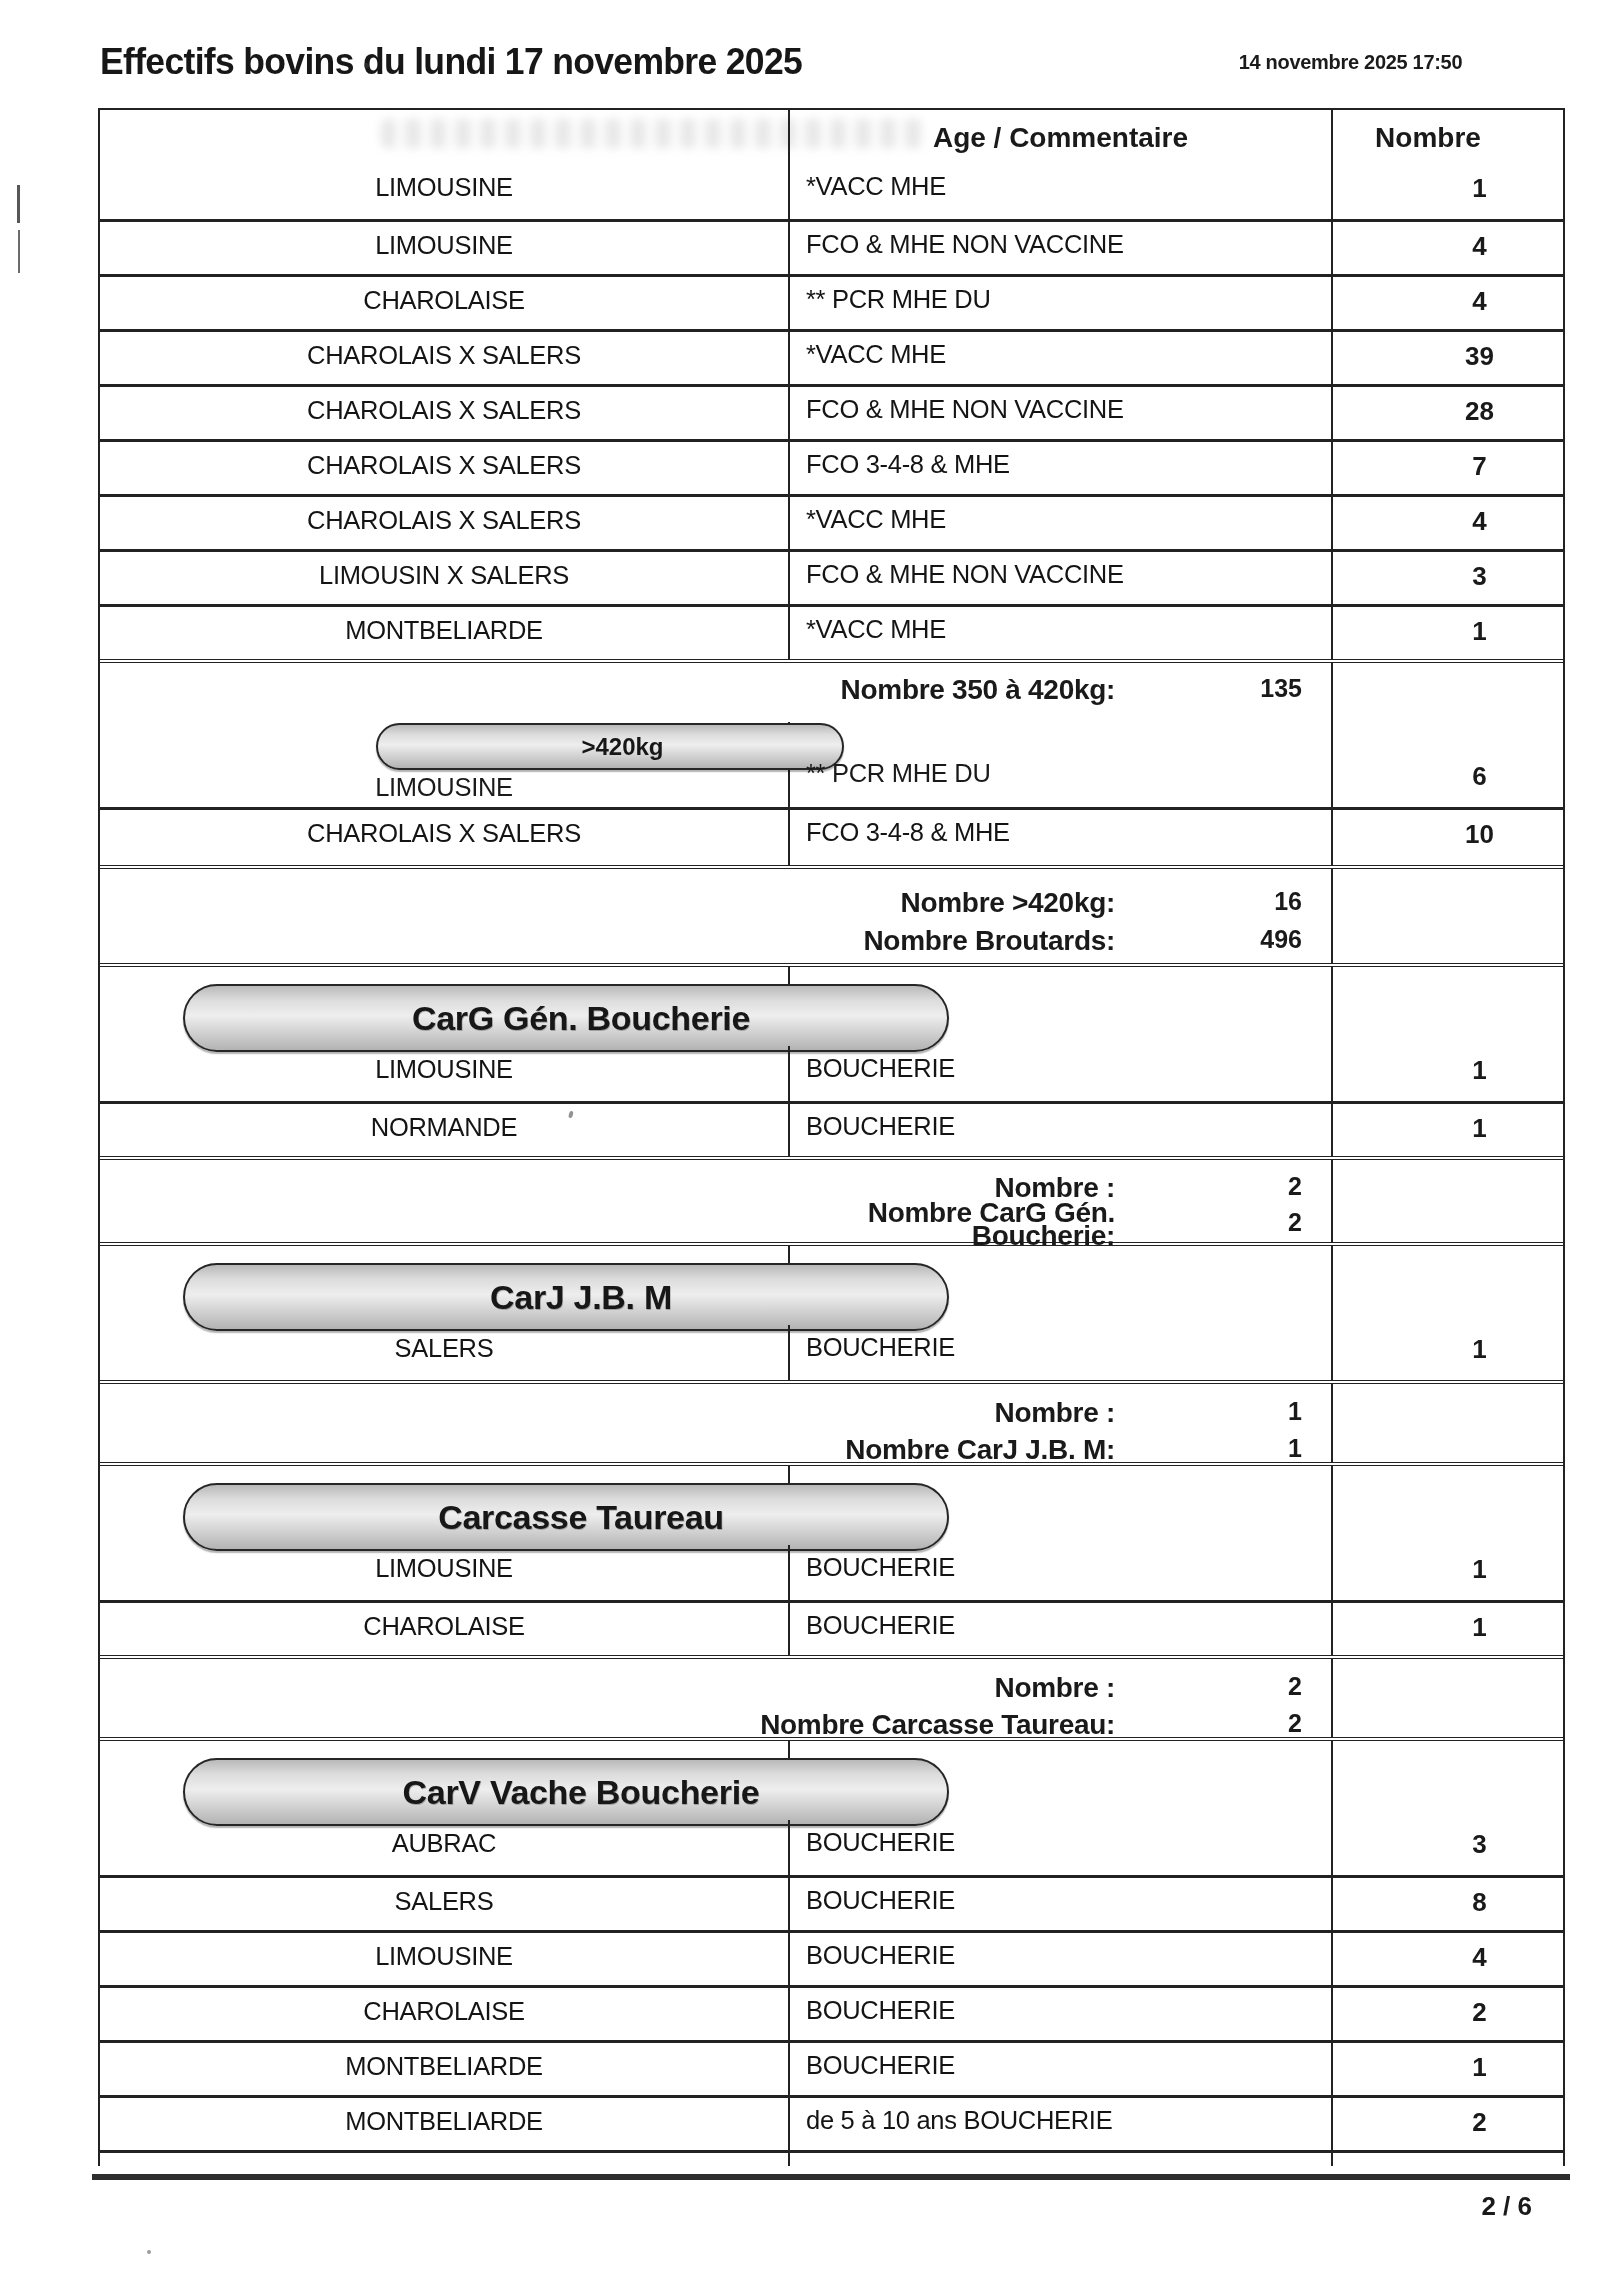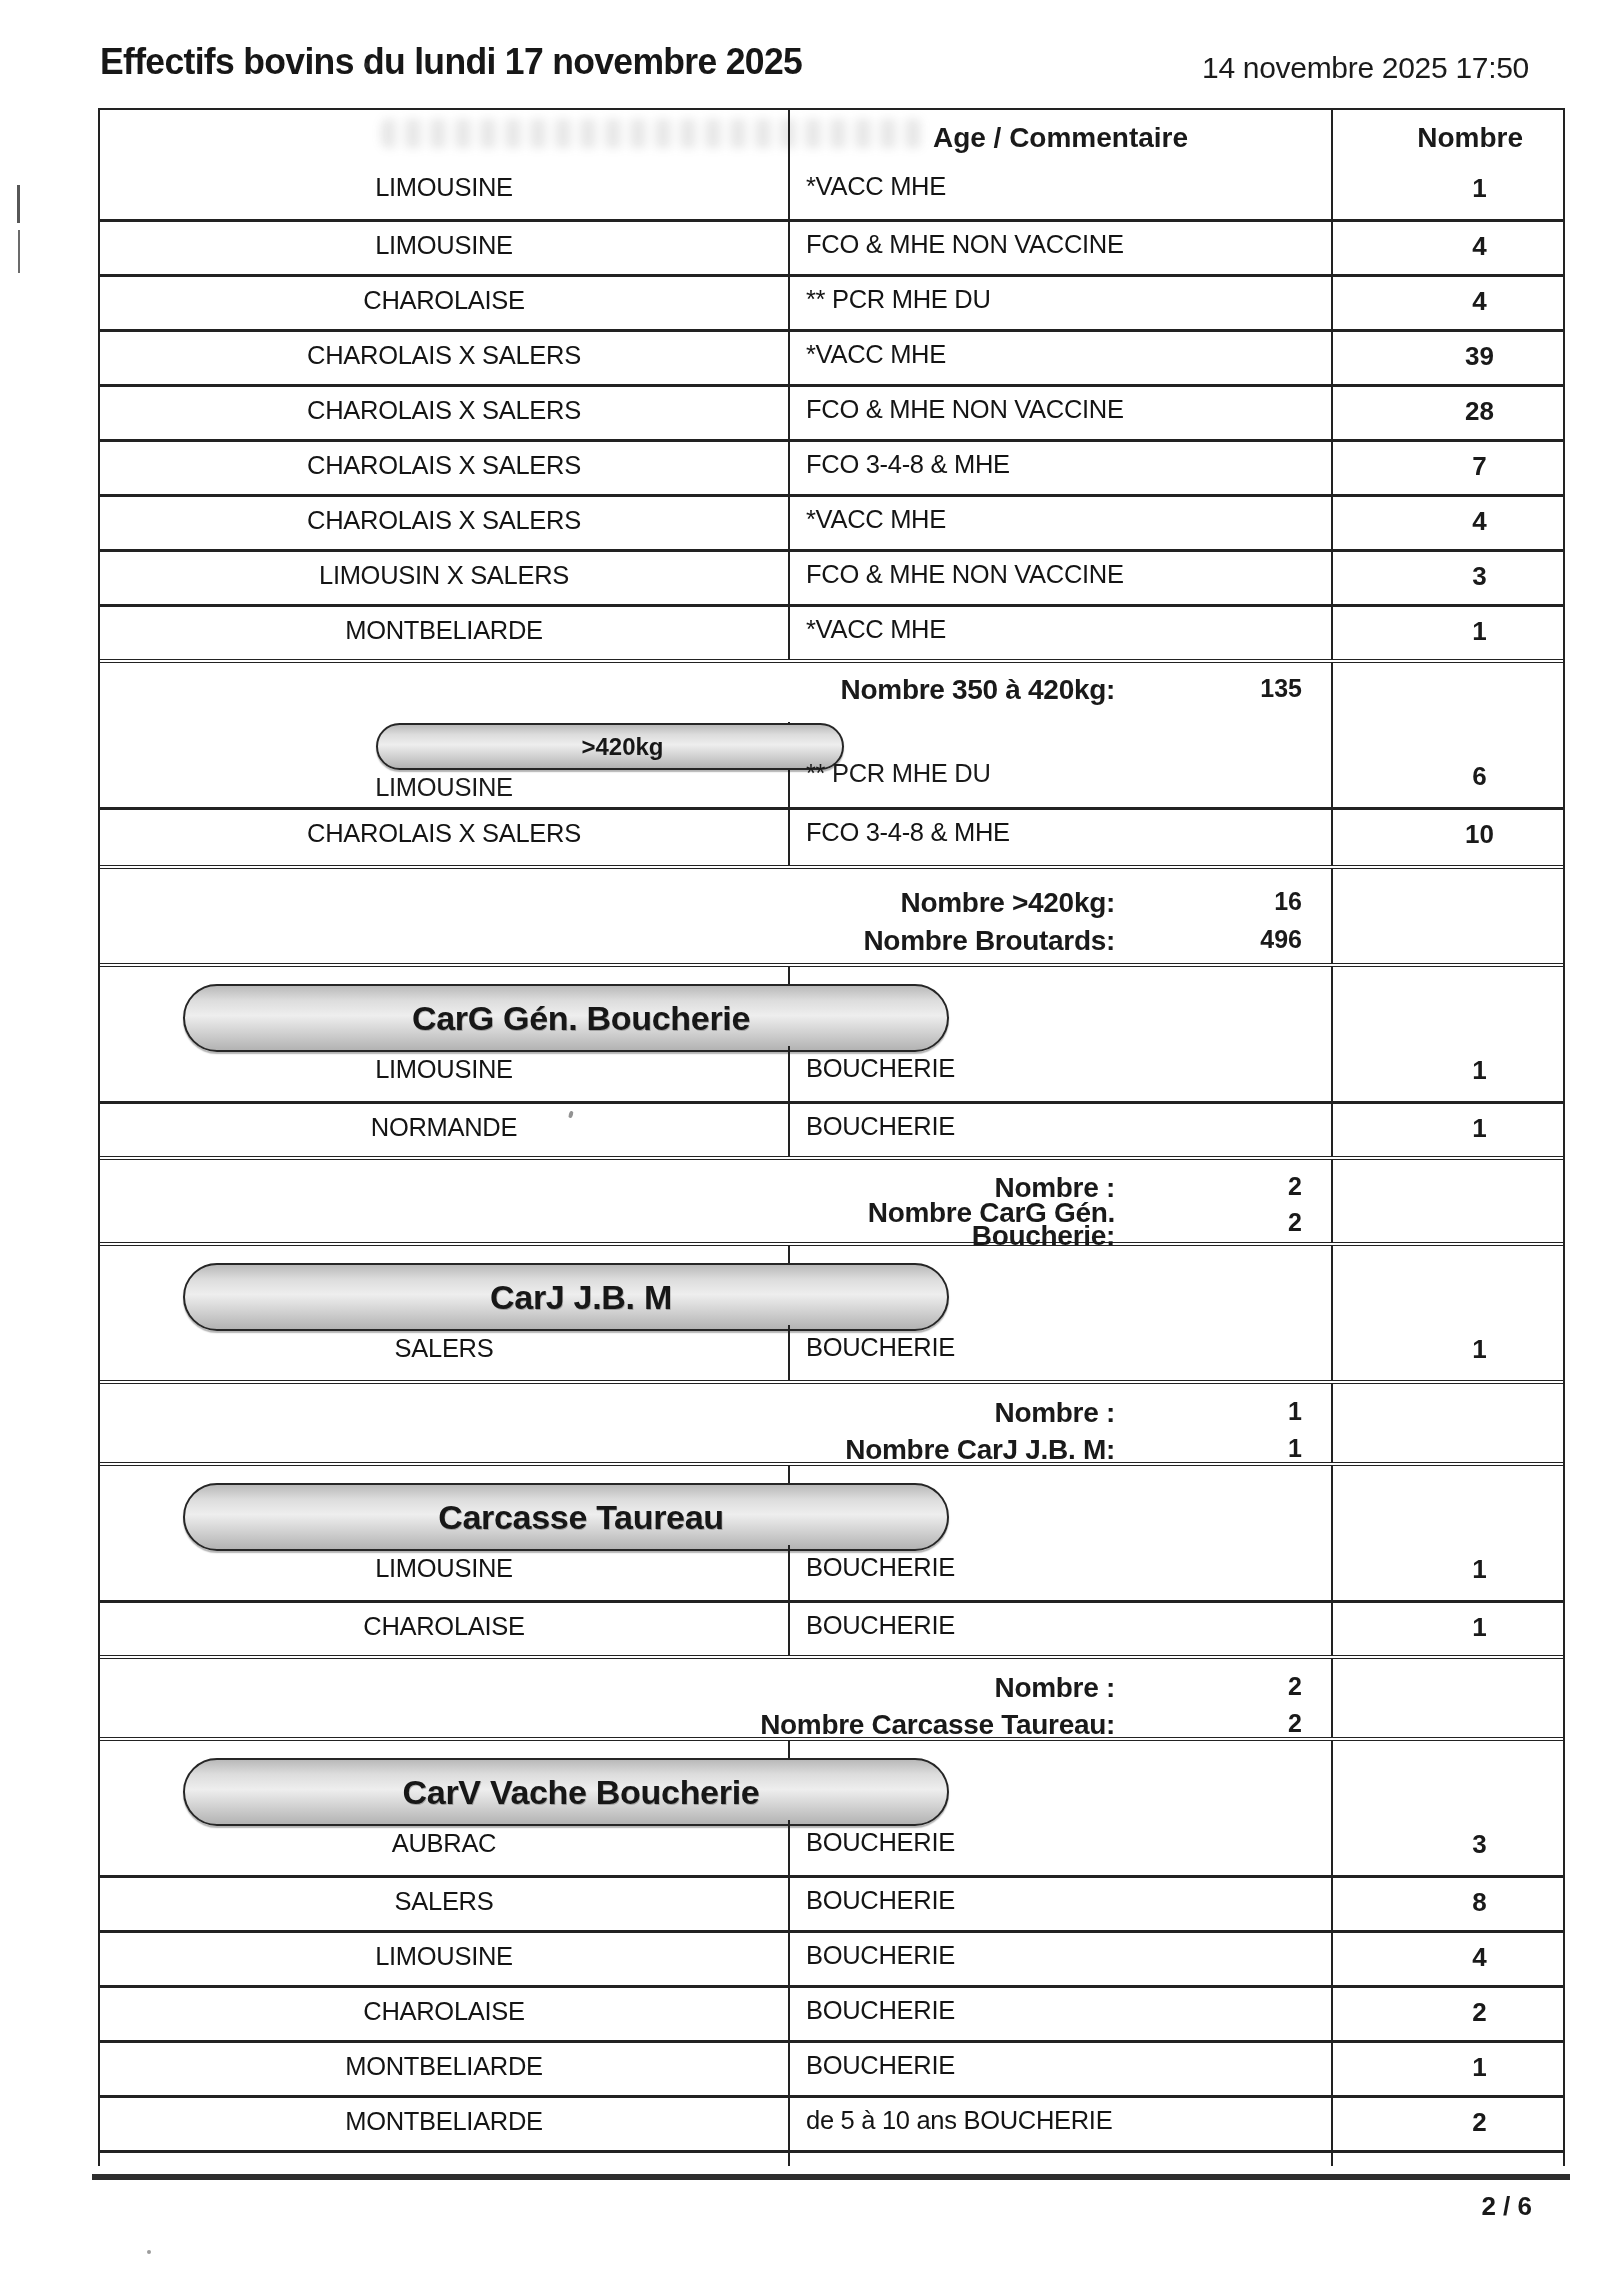--- a/index.html
+++ b/index.html
@@ -8,36 +8,36 @@
     font-family:"Liberation Sans",sans-serif;color:#1a1a1a;overflow:hidden;
     margin:0 auto;
   }
   .page *{box-sizing:border-box;}
   
   .doc-title{
     position:absolute;left:100px;top:41px;font-size:37px;font-weight:700;
     letter-spacing:-0.7px;transform:scaleX(.96);transform-origin:left;white-space:nowrap;color:#171717;
   }
   .printed{
-    position:absolute;left:1172px;top:51px;width:357px;text-align:right;
-    font-size:30px;font-weight:400;letter-spacing:-0.3px;color:#1b1b1b;white-space:nowrap;
+    position:absolute;left:1172px;top:51px;width:357px;text-align:center;
+    font-size:20px;font-weight:700;letter-spacing:-0.3px;color:#1b1b1b;white-space:nowrap;
   }
   
   .tbl{
     position:absolute;left:98px;top:108px;width:1467px;
     border:2px solid #222;border-bottom:none;background:#fff;
   }
   .blk{position:relative;width:100%;}
   .v1,.v2{position:absolute;top:0;bottom:0;width:2px;background:#222;}
   .v1{left:688px;}
   .v2{left:1231px;}
   
   .thead{height:54px;}
   .hc2{position:absolute;left:690px;width:541px;top:11.8px;text-align:center;font-size:28px;font-weight:700;}
-  .hc3{position:absolute;left:1233px;width:190px;top:11.8px;text-align:right;font-size:28px;font-weight:700;}
+  .hc3{position:absolute;left:1233px;width:190px;top:11.8px;text-align:center;font-size:28px;font-weight:700;}
   .smudge{
     position:absolute;left:281px;top:9.2px;width:543px;height:29px;border-radius:6.5px;
     background:repeating-linear-gradient(90deg,rgba(110,110,110,.30) 0 14.4px,rgba(170,170,170,.06) 14.4px 25px);
     filter:blur(4.6px);opacity:.55;
   }
   
   .row{height:55px;}
   .row + .row{border-top:3.3px solid #222;}
   .srow{height:55px;}
   .srow + .srow{border-top:3.3px solid #222;}

